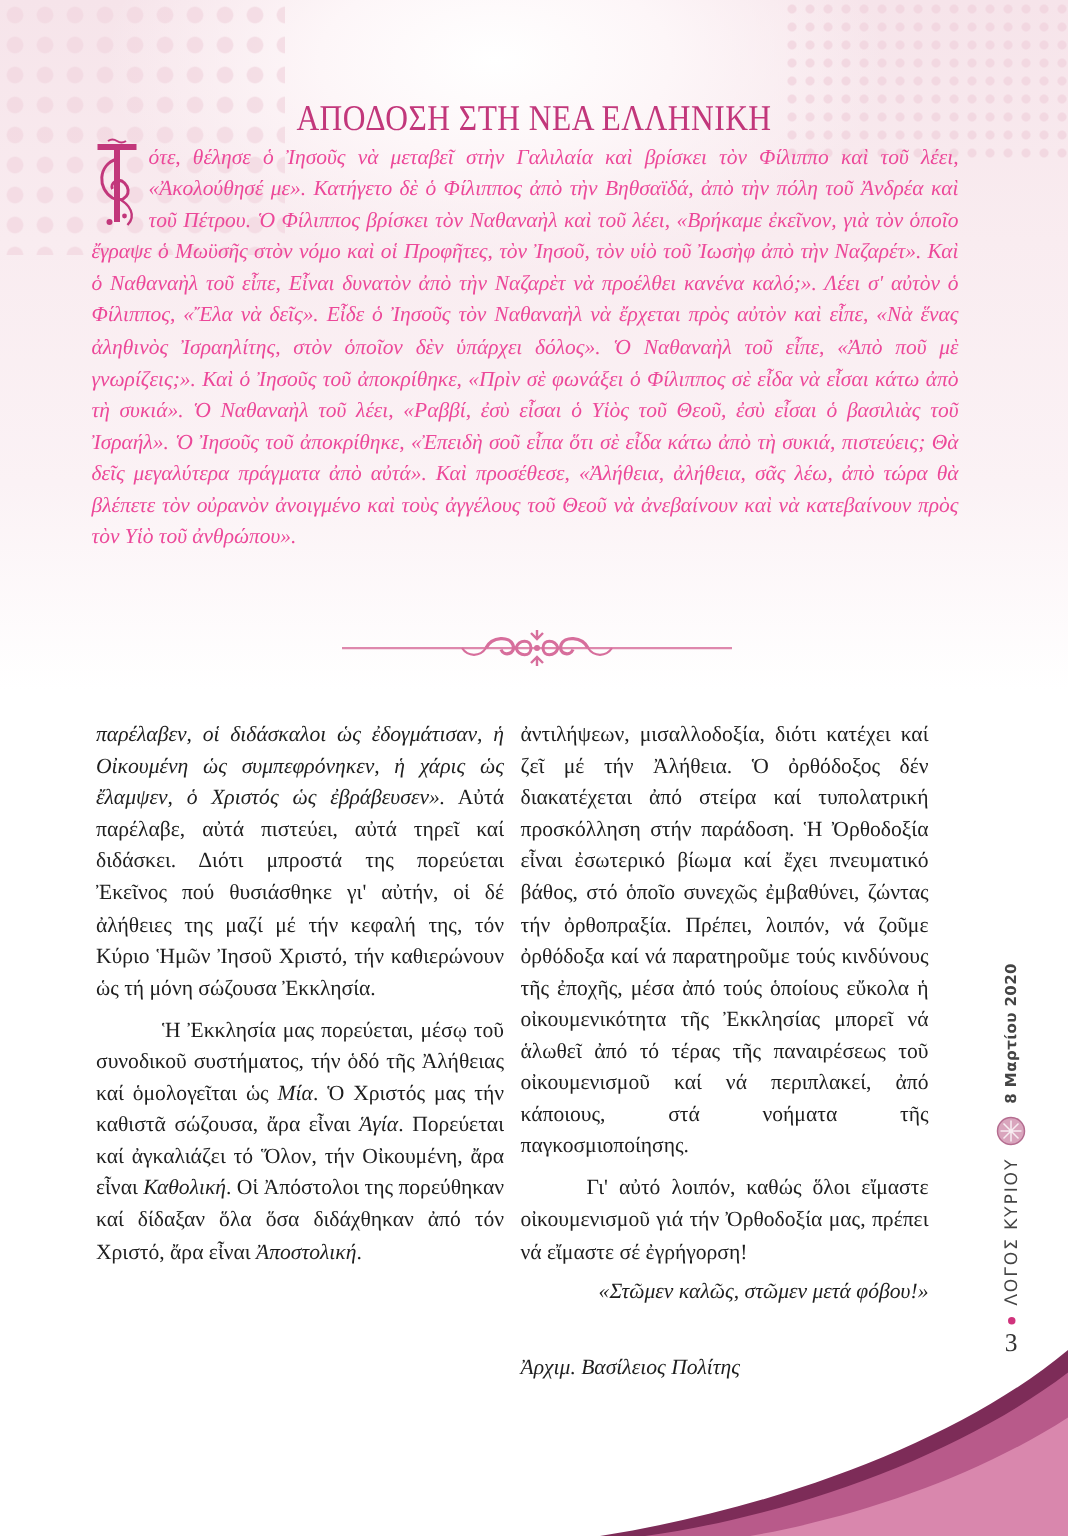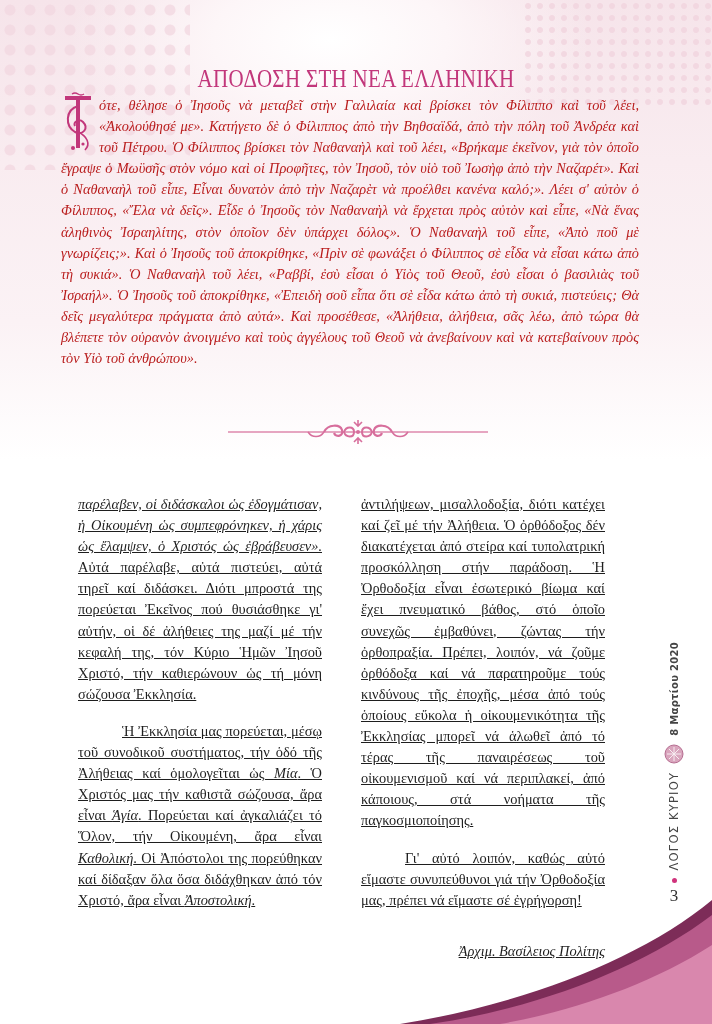--- a/index.html
+++ b/index.html
@@ -5,32 +5,32 @@
   html,body{margin:0;padding:0;}
   body{width:712px;height:1024px;position:relative;overflow:hidden;background:#fff;font-family:"DejaVu Serif","Liberation Serif",serif;color:#1a1a1a;}
   .bg-top{position:absolute;left:0;top:0;width:712px;height:460px;
     background:radial-gradient(ellipse 260px 140px at 330px 40px,#ffffff 0%,#fdf6f8 45%,rgba(250,236,241,0) 100%),
                linear-gradient(180deg,#f6e4ea 0%,#f9ecf0 35%,#fbf2f5 70%,#ffffff 100%);}
   .dots-left{position:absolute;left:0;top:0;width:190px;height:170px;
     background-image:radial-gradient(circle,#f2d7e0 5px,transparent 6px);background-size:20px 20px;opacity:.75;}
   .dots-right{position:absolute;right:0;top:0;width:190px;height:110px;
     background-image:radial-gradient(circle,#f1d4de 2.5px,transparent 3.5px);background-size:12px 12px;opacity:.8;}
   .title{position:absolute;left:0;width:712px;top:67px;text-align:center;font-family:"Liberation Serif",serif;font-size:21px;color:#c2377b;letter-spacing:0.3px;transform:scaleY(1.15);}
-  .intro{position:absolute;left:61px;top:95px;width:578px;font-family:"Liberation Serif",serif;font-style:italic;font-size:14.3px;line-height:21.1px;text-align:justify;color:#b91c1c;}
+  .intro{position:absolute;left:61px;top:95px;width:578px;font-family:"Liberation Serif",serif;font-style:italic;font-size:14.3px;line-height:21.1px;text-align:justify;color:#ec4899;}
   .dropcap{float:left;width:34px;height:44px;margin:1px 4px 0 0;position:relative;}
   .dropcap svg{width:34px;height:62px;position:absolute;left:0;top:-4px;}
   .divider{position:absolute;left:228px;top:416px;width:260px;height:32px;}
   .col{position:absolute;top:478px;width:276px;font-family:"Liberation Serif",serif;font-size:14.4px;line-height:21.1px;text-align:justify;color:#1e1e1e;}
-  .col p{margin:16px;text-decoration:underline;}
+  .col p{margin:2px;}
   .col .ind{text-indent:44px;margin-top:7px;}
   .col-left{left:62px;}
   .col-right{left:345px;}
   .it{font-style:italic;}
   .quote{text-align:right;font-style:italic;margin-top:5px !important;}
-  .sign{text-align:right;font-style:italic;margin-top:30px !important;}
+  .sign{text-align:left;font-style:italic;margin-top:30px !important;}
   .footer-band{position:absolute;left:0;top:0;width:712px;height:1024px;pointer-events:none;}
   .side{position:absolute;left:662px;top:900px;width:300px;height:24px;transform-origin:0 0;transform:rotate(-90deg);display:flex;align-items:center;gap:8px;font-family:"DejaVu Sans",sans-serif;}
   .pagenum{font-family:"Liberation Serif",serif;font-size:17px;color:#333;transform:rotate(90deg);display:inline-block;}
   .dot{width:5px;height:5px;border-radius:50%;background:#d0337c;display:inline-block;}
   .mag{font-size:11.5px;letter-spacing:1.2px;color:#444;}
   .logo{width:20px;height:20px;display:inline-block;}
   .date{font-size:10px;font-weight:bold;color:#444;letter-spacing:.3px;}
 </style>
 </head>
 <body>
@@ -67,21 +67,22 @@
   <path d="M180 16 C176 22 168 22 164 16" stroke="#d76e9c" stroke-width="1.5" fill="none"></path>
 </svg>
 
 <div class="col col-left">
   <p><span class="it">παρέλαβεν, οἱ διδάσκαλοι ὡς ἐδογμάτισαν, ἡ Οἰκουμένη ὡς συμπεφρόνηκεν, ἡ χάρις ὡς ἔλαμψεν, ὁ Χριστός ὡς ἐβράβευσεν».</span><span> Αὐτά παρέλαβε, αὐτά πιστεύει, αὐτά τηρεῖ καί διδάσκει. Διότι μπροστά της πορεύεται Ἐκεῖνος πού θυσιάσθηκε γι' αὐτήν, οἱ δέ ἀλήθειες της μαζί μέ τήν κεφαλή της, τόν Κύριο Ἡμῶν Ἰησοῦ Χριστό, τήν καθιερώνουν ὡς τή μόνη σώζουσα Ἐκκλησία.</span></p>
   <p class="ind"><span>Ἡ Ἐκκλησία μας πορεύεται, μέσῳ τοῦ συνοδικοῦ συστήματος, τήν ὁδό τῆς Ἀλήθειας καί ὁμολογεῖται ὡς </span><span class="it">Μία</span><span>. Ὁ Χριστός μας τήν καθιστᾶ σώζουσα, ἄρα εἶναι </span><span class="it">Ἁγία</span><span>. Πορεύεται καί ἀγκαλιάζει τό Ὅλον, τήν Οἰκουμένη, ἄρα εἶναι </span><span class="it">Καθολική</span><span>. Οἱ Ἀπόστολοι της πορεύθηκαν καί δίδαξαν ὅλα ὅσα διδάχθηκαν ἀπό τόν Χριστό, ἄρα εἶναι </span><span class="it">Ἀποστολική</span><span>.</span></p>
 </div>
 
 <div class="col col-right">
   <p>ἀντιλήψεων, μισαλλοδοξία, διότι κατέχει καί ζεῖ μέ τήν Ἀλήθεια. Ὁ ὀρθόδοξος δέν διακατέχεται ἀπό στείρα καί τυπολατρική προσκόλληση στήν παράδοση. Ἡ Ὀρθοδοξία εἶναι ἐσωτερικό βίωμα καί ἔχει πνευματικό βάθος, στό ὁποῖο συνεχῶς ἐμβαθύνει, ζώντας τήν ὀρθοπραξία. Πρέπει, λοιπόν, νά ζοῦμε ὀρθόδοξα καί νά παρατηροῦμε τούς κινδύνους τῆς ἐποχῆς, μέσα ἀπό τούς ὁποίους εὔκολα ἡ οἰκουμενικότητα τῆς Ἐκκλησίας μπορεῖ νά ἁλωθεῖ ἀπό τό τέρας τῆς παναιρέσεως τοῦ οἰκουμενισμοῦ καί νά περιπλακεί, ἀπό κάποιους, στά νοήματα τῆς παγκοσμιοποίησης.</p>
-  <p class="ind">Γι' αὐτό λοιπόν, καθώς αὐτό εἴμαστε συνυπεύθυνοι γιά τήν Ὀρθοδοξία μας, πρέπει νά εἴμαστε σέ ἐγρήγορση!</p>
+  <p class="ind">Γι' αὐτό λοιπόν, καθώς ὅλοι εἴμαστε οἰκουμενισμοῦ γιά τήν Ὀρθοδοξία μας, πρέπει νά εἴμαστε σέ ἐγρήγορση!</p>
+  <p class="quote">«Στῶμεν καλῶς, στῶμεν μετά φόβου!»</p>
   <p class="sign">Ἀρχιμ. Βασίλειος Πολίτης</p>
 </div>
 
 <svg class="footer-band" viewBox="0 0 712 1024">
   <path d="M712 900 C640 960 520 1005 400 1024 L712 1024 Z" fill="#7d2c58"></path>
   <path d="M712 915 C640 970 530 1010 430 1024 L712 1024 Z" fill="#b85a8a"></path>
   <path d="M712 945 C650 985 570 1012 500 1024 L712 1024 Z" fill="#d987ad"></path>
 </svg>
 
 <div class="side">

